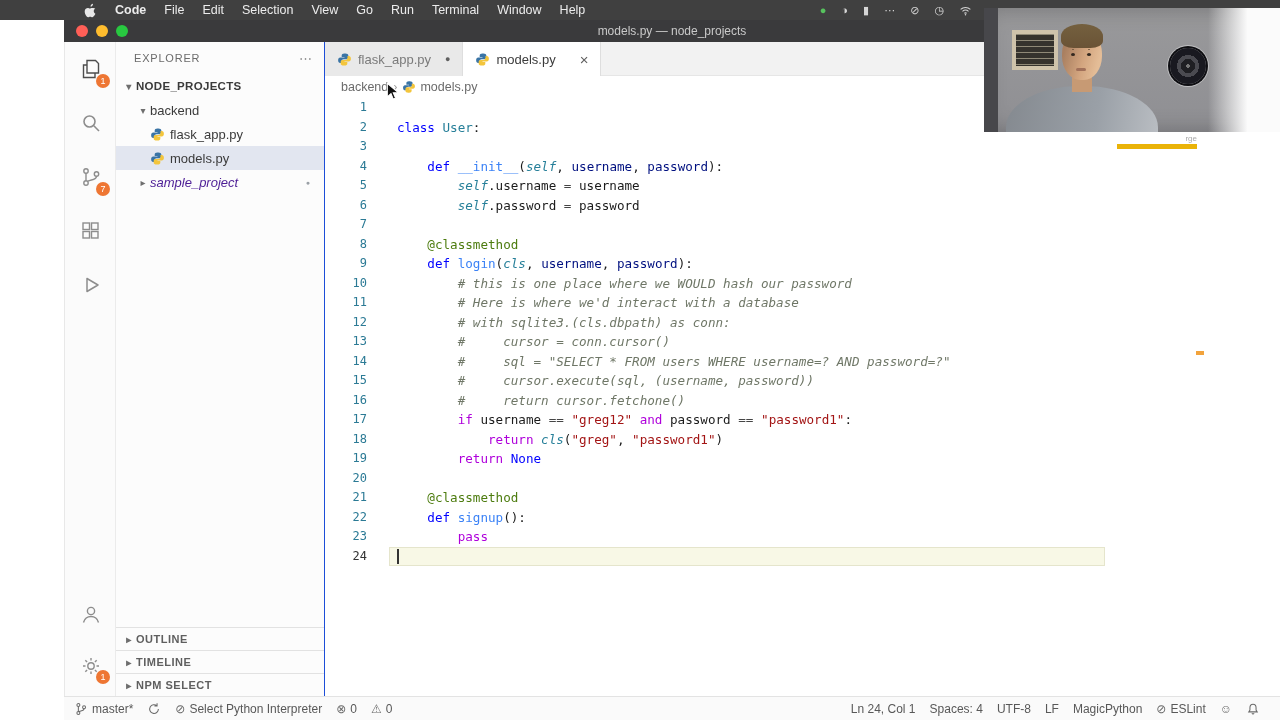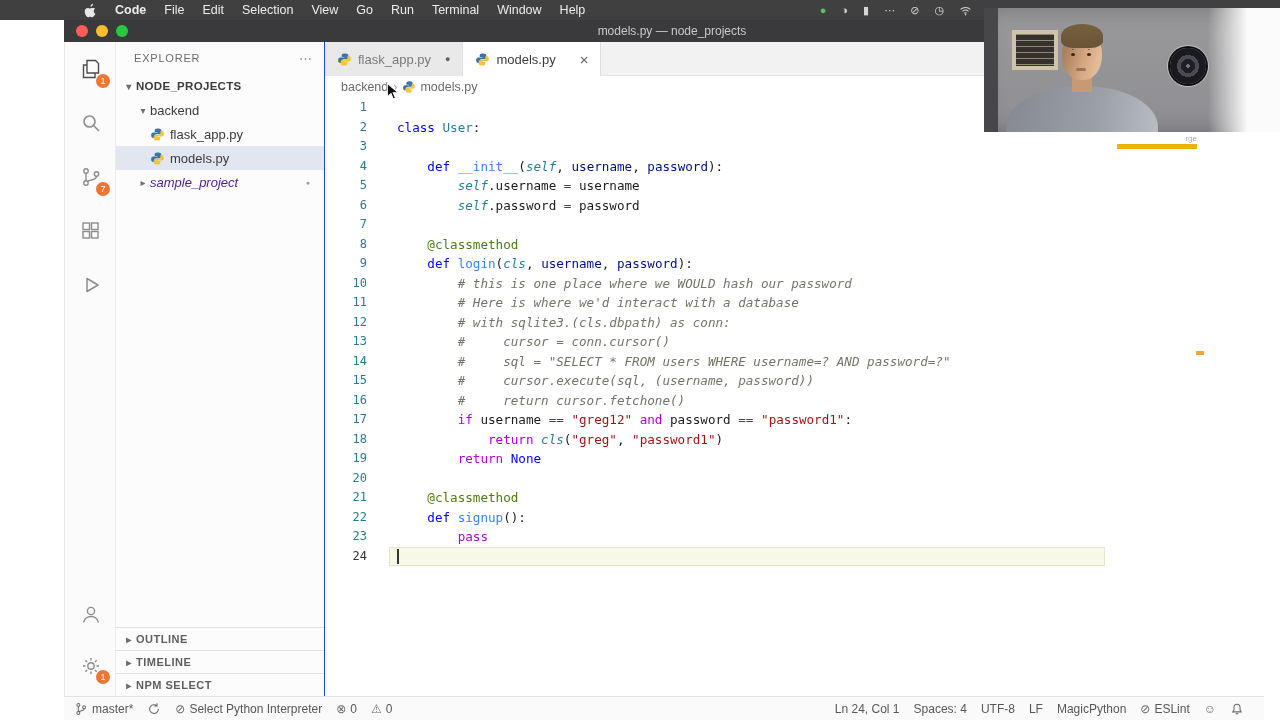--- a/index.html
+++ b/index.html
@@ -100,21 +100,21 @@
   .tk-str  { color:#a31515; }
   .tk-com  { color:#6f7767; font-style:italic; }
   .tk-op   { color:#454545; }
   .tk-txt  { color:#1b1b1b; }
   .tk-const{ color:#0000ff; }
   .tk-dec  { color:#4d7c0f; }
   .overview-mark { position:absolute; left:1196px; top:351px; width:8px; height:4px;
                    background:var(--marker-color,#f2a33c); z-index:3; }
 
   
-  .statusbar { position:absolute; left:64px; right:16px; bottom:0; height:24px; background:#fafafa;
+  .statusbar { position:absolute; left:64px; right:0; bottom:0; height:24px; background:#fafafa;
                border-top:1px solid #e3e3e3; display:flex; align-items:center; justify-content:space-between;
                padding:0 20px 0 10px; font-size:12px; color:#585858; z-index:2; }
   .sb-left, .sb-right { display:flex; align-items:center; gap:14px; }
   .sb-item { display:inline-flex; align-items:center; gap:4px; cursor:pointer; white-space:nowrap; }
   .sb-svg { width:14px; height:14px; color:#6a6a6a; }
   .sb-glyph { font-size:12px; color:#6a6a6a; }
 
   
   .webcam { position:absolute; left:984px; top:8px; width:296px; height:124px; overflow:hidden; z-index:70;
             background:linear-gradient(180deg,#99999b,#8f8f93); box-shadow:inset 0 0 22px rgba(0,0,0,0.25); }

